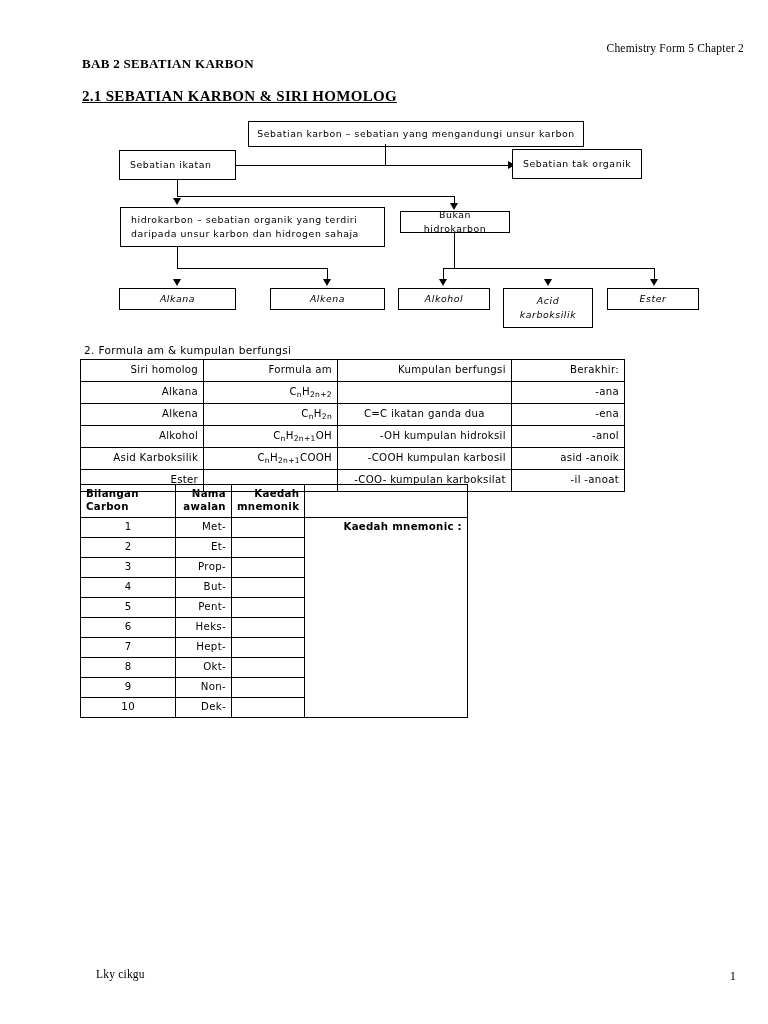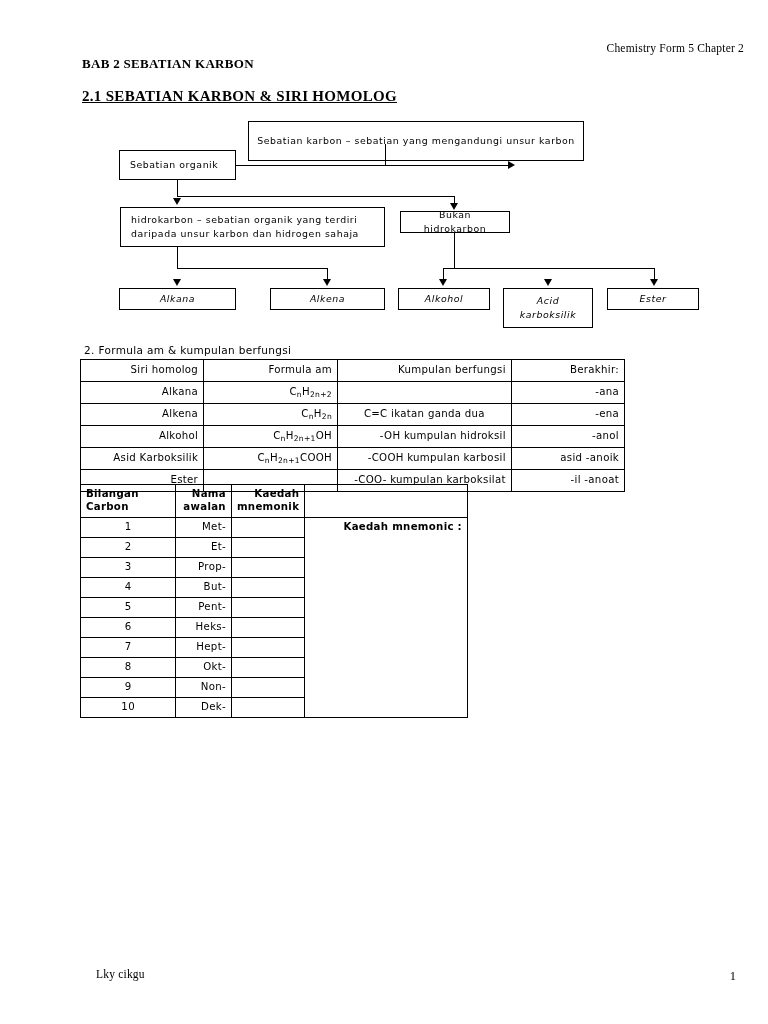--- a/index.html
+++ b/index.html
@@ -172,29 +172,30 @@
 </style>
 </head>
 <body>
 
 <div class="page-header-right">Chemistry Form 5 Chapter 2</div>
 <div class="chapter-title">BAB 2 SEBATIAN KARBON</div>
 <div class="section-title">2.1 SEBATIAN KARBON &amp; SIRI HOMOLOG</div>
 
 <div id="flowchart">
 
-  <div class="fc-box" style="left:248px; top:121px; width:336px; height:40px;">Sebatian karbon – sebatian yang mengandungi unsur karbon</div>
+  <div class="fc-box" style="left:248px; top:121px; width:336px; height:26px;">Sebatian karbon – sebatian yang mengandungi unsur karbon</div>
 
   <div class="fc-line v" style="left:385px; top:144px; height:21px;"></div>
 
   <div class="fc-line h" style="left:123px; top:165px; width:390px;"></div>
   <div class="arrow-left" style="left:120px; top:161px;"></div>
   <div class="arrow-right" style="left:508px; top:161px;"></div>
 
-  <div class="fc-box left-align" style="left:119px; top:150px; width:117px; height:30px;">Sebatian organik</div>
+  <div class="fc-box left-align" style="left:119px; top:150px; width:117px; height:30px;">Sebatian ikatan</div>
+  <div class="fc-box left-align" style="left:512px; top:149px; width:130px; height:30px;">Sebatian tak organik</div>
 
   <div class="fc-line v" style="left:177px; top:180px; height:17px;"></div>
   <div class="fc-line h" style="left:177px; top:196px; width:278px;"></div>
   <div class="fc-line v" style="left:454px; top:196px; height:9px;"></div>
   <div class="arrow-down" style="left:173px; top:198px;"></div>
   <div class="arrow-down" style="left:450px; top:203px;"></div>
 
   <div class="fc-box left-align" style="left:120px; top:207px; width:265px; height:40px;">hidrokarbon – sebatian organik yang terdiri daripada unsur karbon dan hidrogen sahaja</div>
   <div class="fc-box" style="left:400px; top:211px; width:110px; height:22px;">Bukan hidrokarbon</div>
 

